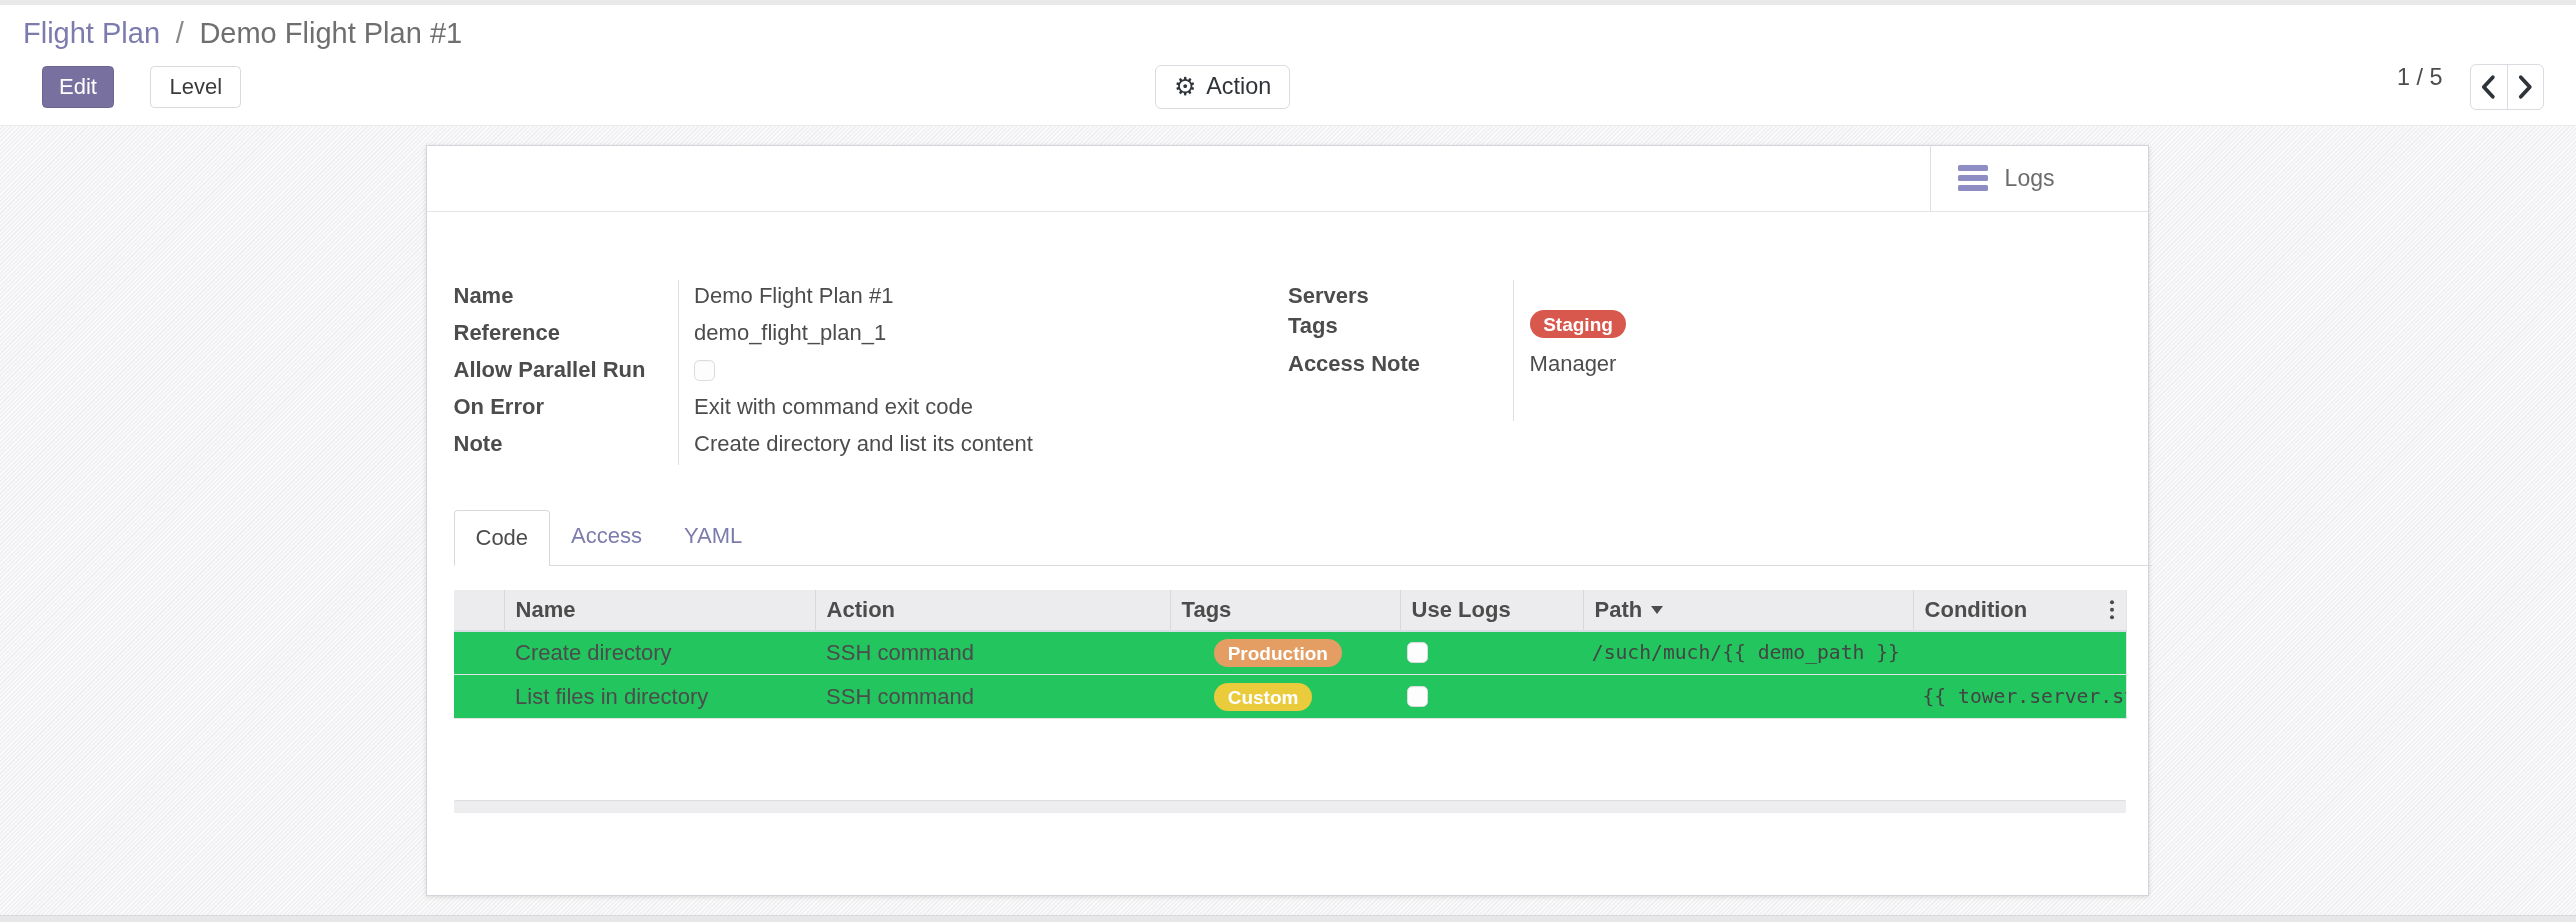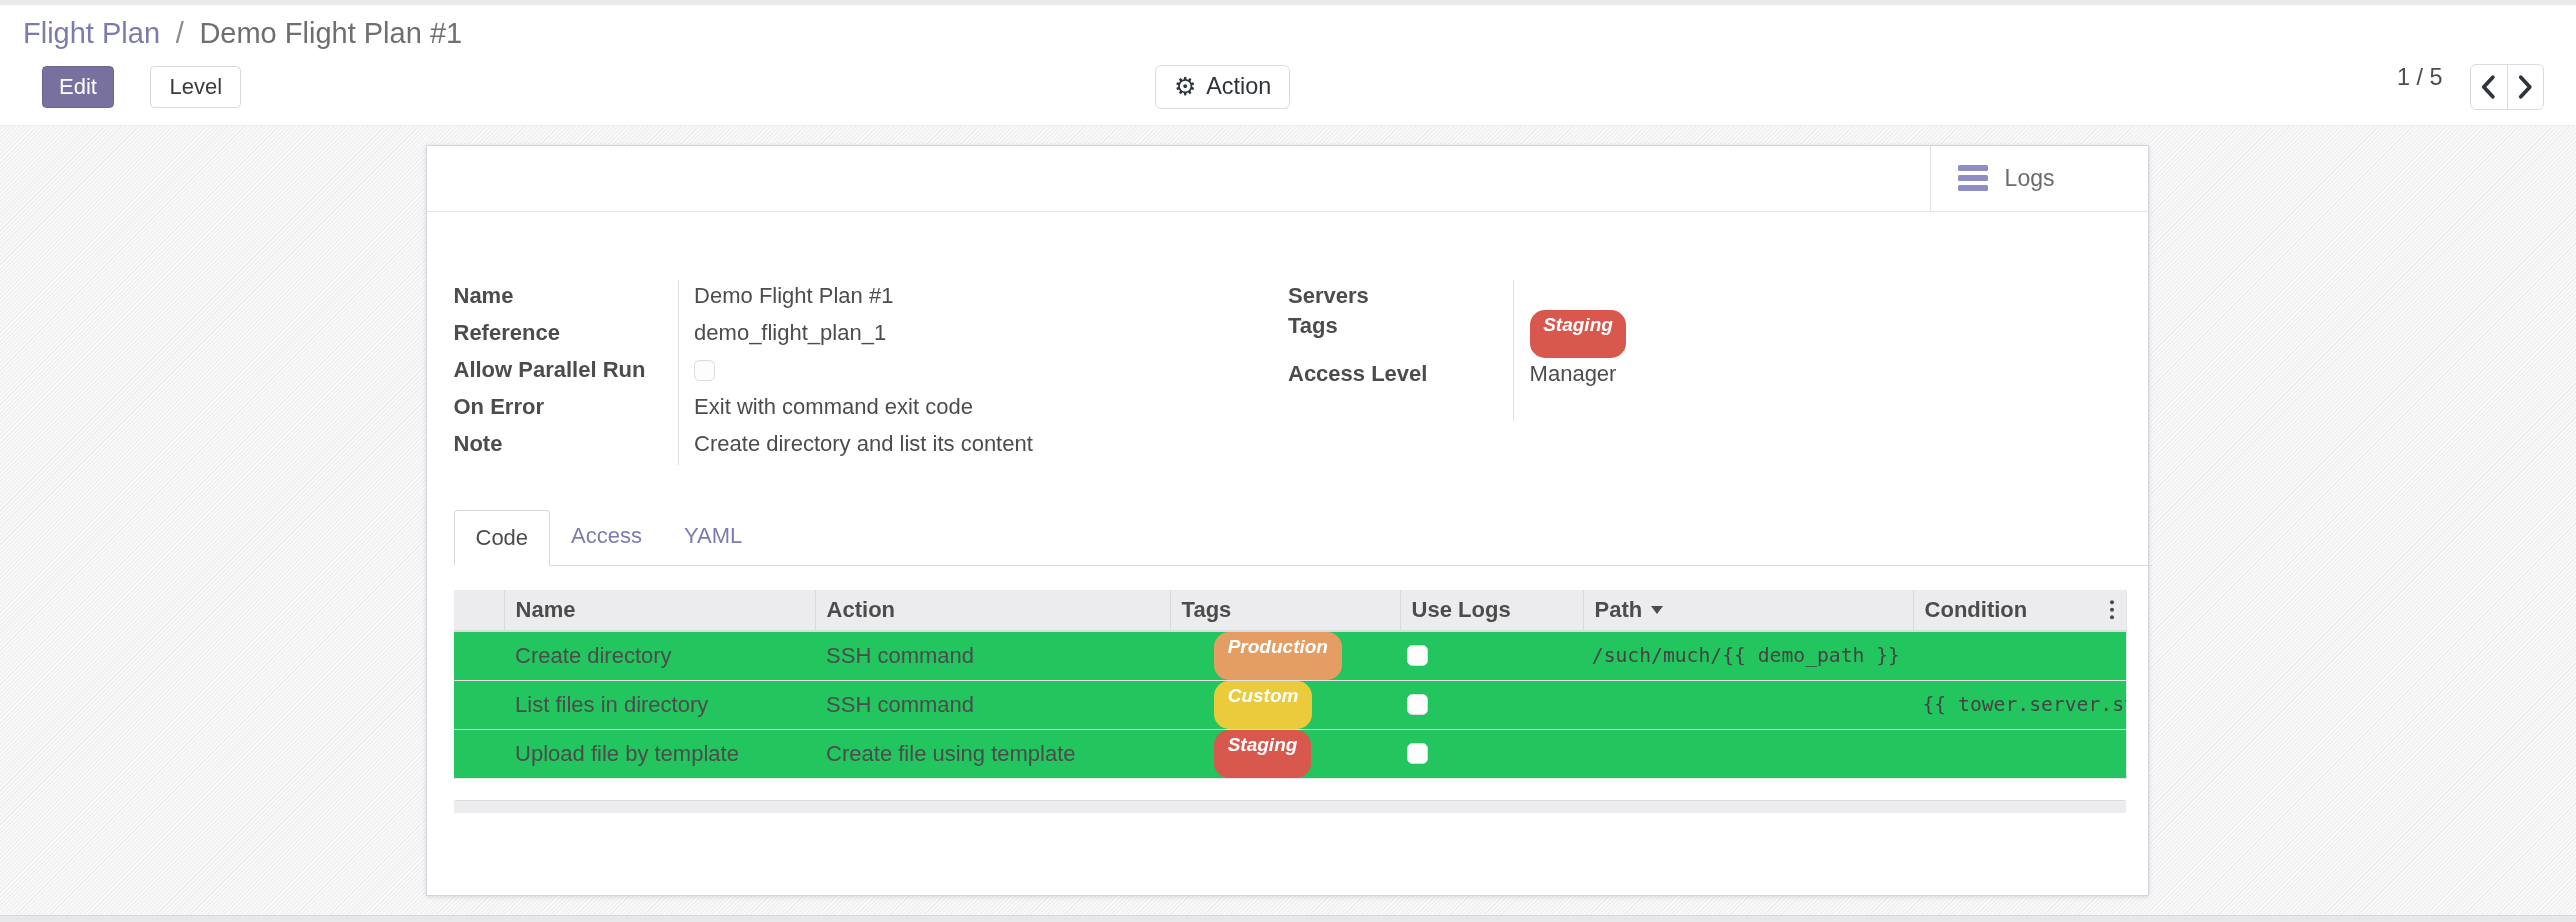--- a/index.html
+++ b/index.html
@@ -61,22 +61,22 @@
   .fg-right .fg-rule { left:225px; height:141px; }
   .frow { display:flex; align-items:flex-start; }
   .fg-left .frow { height:37px; }
   .flabel { font-weight:bold; font-size:22px; padding-top:3.8px; color:#4c4c4c; }
   .fg-left  .flabel { width:224px; }
   .fg-right .flabel { width:225px; }
   .fvalue { padding-left:16.6px; padding-top:3.8px; font-size:22px; color:#4c4c4c; }
   .checkbox { width:21px; height:21px; border:1.5px solid #dcdce0; border-radius:5.3px;
               background:#fdfdfd; box-shadow:inset 0 0.8px 1.5px rgba(0,0,0,.04); }
   .fvalue .checkbox { margin-top:2.3px; }
-  .tag { display:inline-block; height:48px; line-height:30px; padding:0 13.6px;
-         border-radius:15px; color:#fff; font-size:19px; font-weight:bold;font-style:italic; }
+  .tag { display:inline-block; height:28px; line-height:30px; padding:0 13.6px;
+         border-radius:15px; color:#fff; font-size:19px; font-weight:bold; }
   
   .tabs { position:absolute; left:26.5px; top:364px; width:1698px; height:56px;
           display:flex; align-items:center; border-bottom:0.8px solid #d9d9d9; }
   .tab { height:56px; line-height:54px; padding:0 21px; font-size:22px; cursor:pointer; }
   .tab-active { background:#fff; border:0.8px solid #d8d8d8; border-bottom:1.5px solid #fff;
                 border-radius:3.8px 3.8px 0 0; margin-bottom:-1.5px; color:#4c4c4c; position:relative; z-index:2; }
   .tab-inactive { color:var(--color-brand,#7c7bad); }
   
   .o-table { position:absolute; left:26.5px; top:444px; width:1672px;
              border-collapse:collapse; table-layout:fixed; border-right:0.8px solid #e4e4e7; }
@@ -186,21 +186,21 @@
         <div class="flabel">Servers</div>
         <div class="fvalue"></div>
       </div>
       <div class="frow" style="min-height:38px;">
         <div class="flabel">Tags</div>
         <div class="fvalue" style="padding-top:0;">
           <span class="tag" style="background: rgb(217, 88, 78);">Staging</span>
         </div>
       </div>
       <div class="frow" style="min-height:35px;">
-        <div class="flabel">Access Level</div>
+        <div class="flabel">Access Note</div>
         <div class="fvalue">Manager</div>
       </div>
     </div>
 
     <div class="tabs">
       <div class="tab tab-active">Code</div>
       <div class="tab tab-inactive">Access</div>
       <div class="tab tab-inactive">YAML</div>
     </div>
 
@@ -253,33 +253,20 @@
           <td>SSH command</td>
           <td class="cell-tags">
             <span class="tag" style="background: rgb(233, 203, 60);">Custom</span>
           </td>
           <td class="cell-sudo">
             <div class="checkbox"></div>
           </td>
           <td class="cell-mono"></td>
           <td class="cell-cond">{{ tower.server.st</td>
         </tr>
-        <tr class="data-row">
-          <td></td>
-          <td>Upload file by template</td>
-          <td>Create file using template</td>
-          <td class="cell-tags">
-            <span class="tag" style="background: rgb(217, 88, 78);">Staging</span>
-          </td>
-          <td class="cell-sudo">
-            <div class="checkbox"></div>
-          </td>
-          <td class="cell-mono"></td>
-          <td class="cell-cond"></td>
-        </tr>
       </tbody>
     </table>
 
     <div class="h-scrollbar"></div>
   </div>
 
   <div class="bottom-strip"></div>
 </div>
 
 

